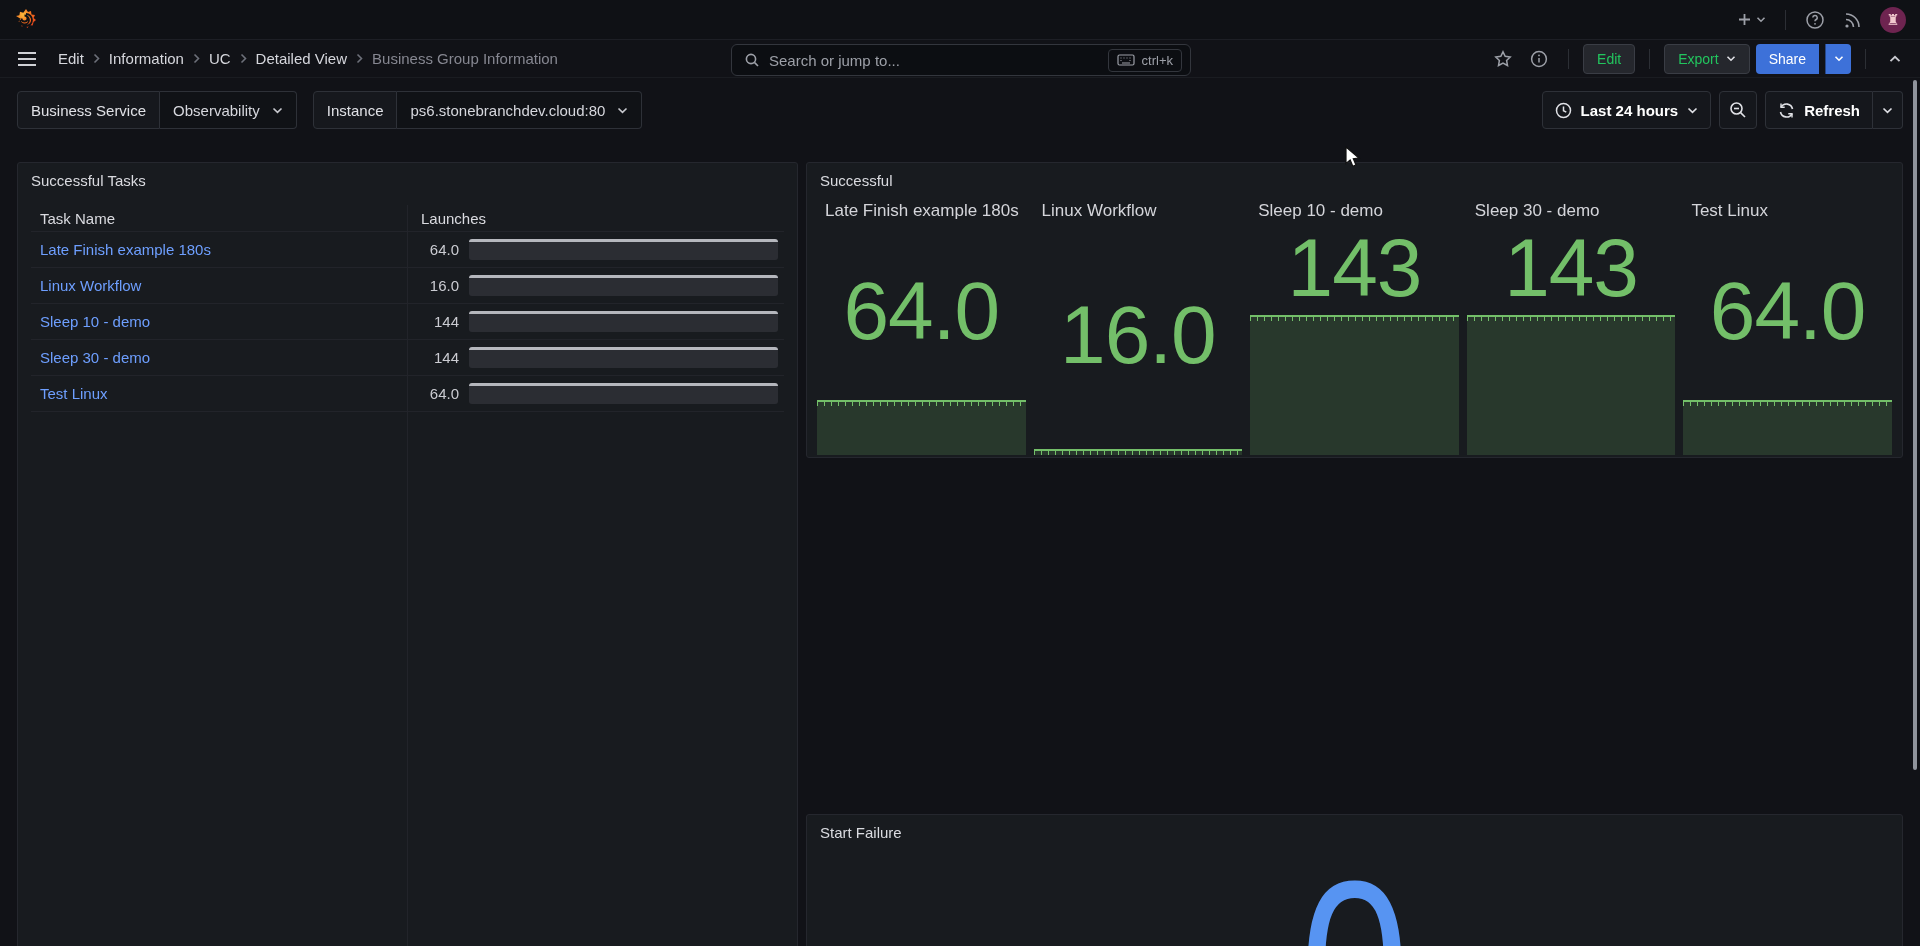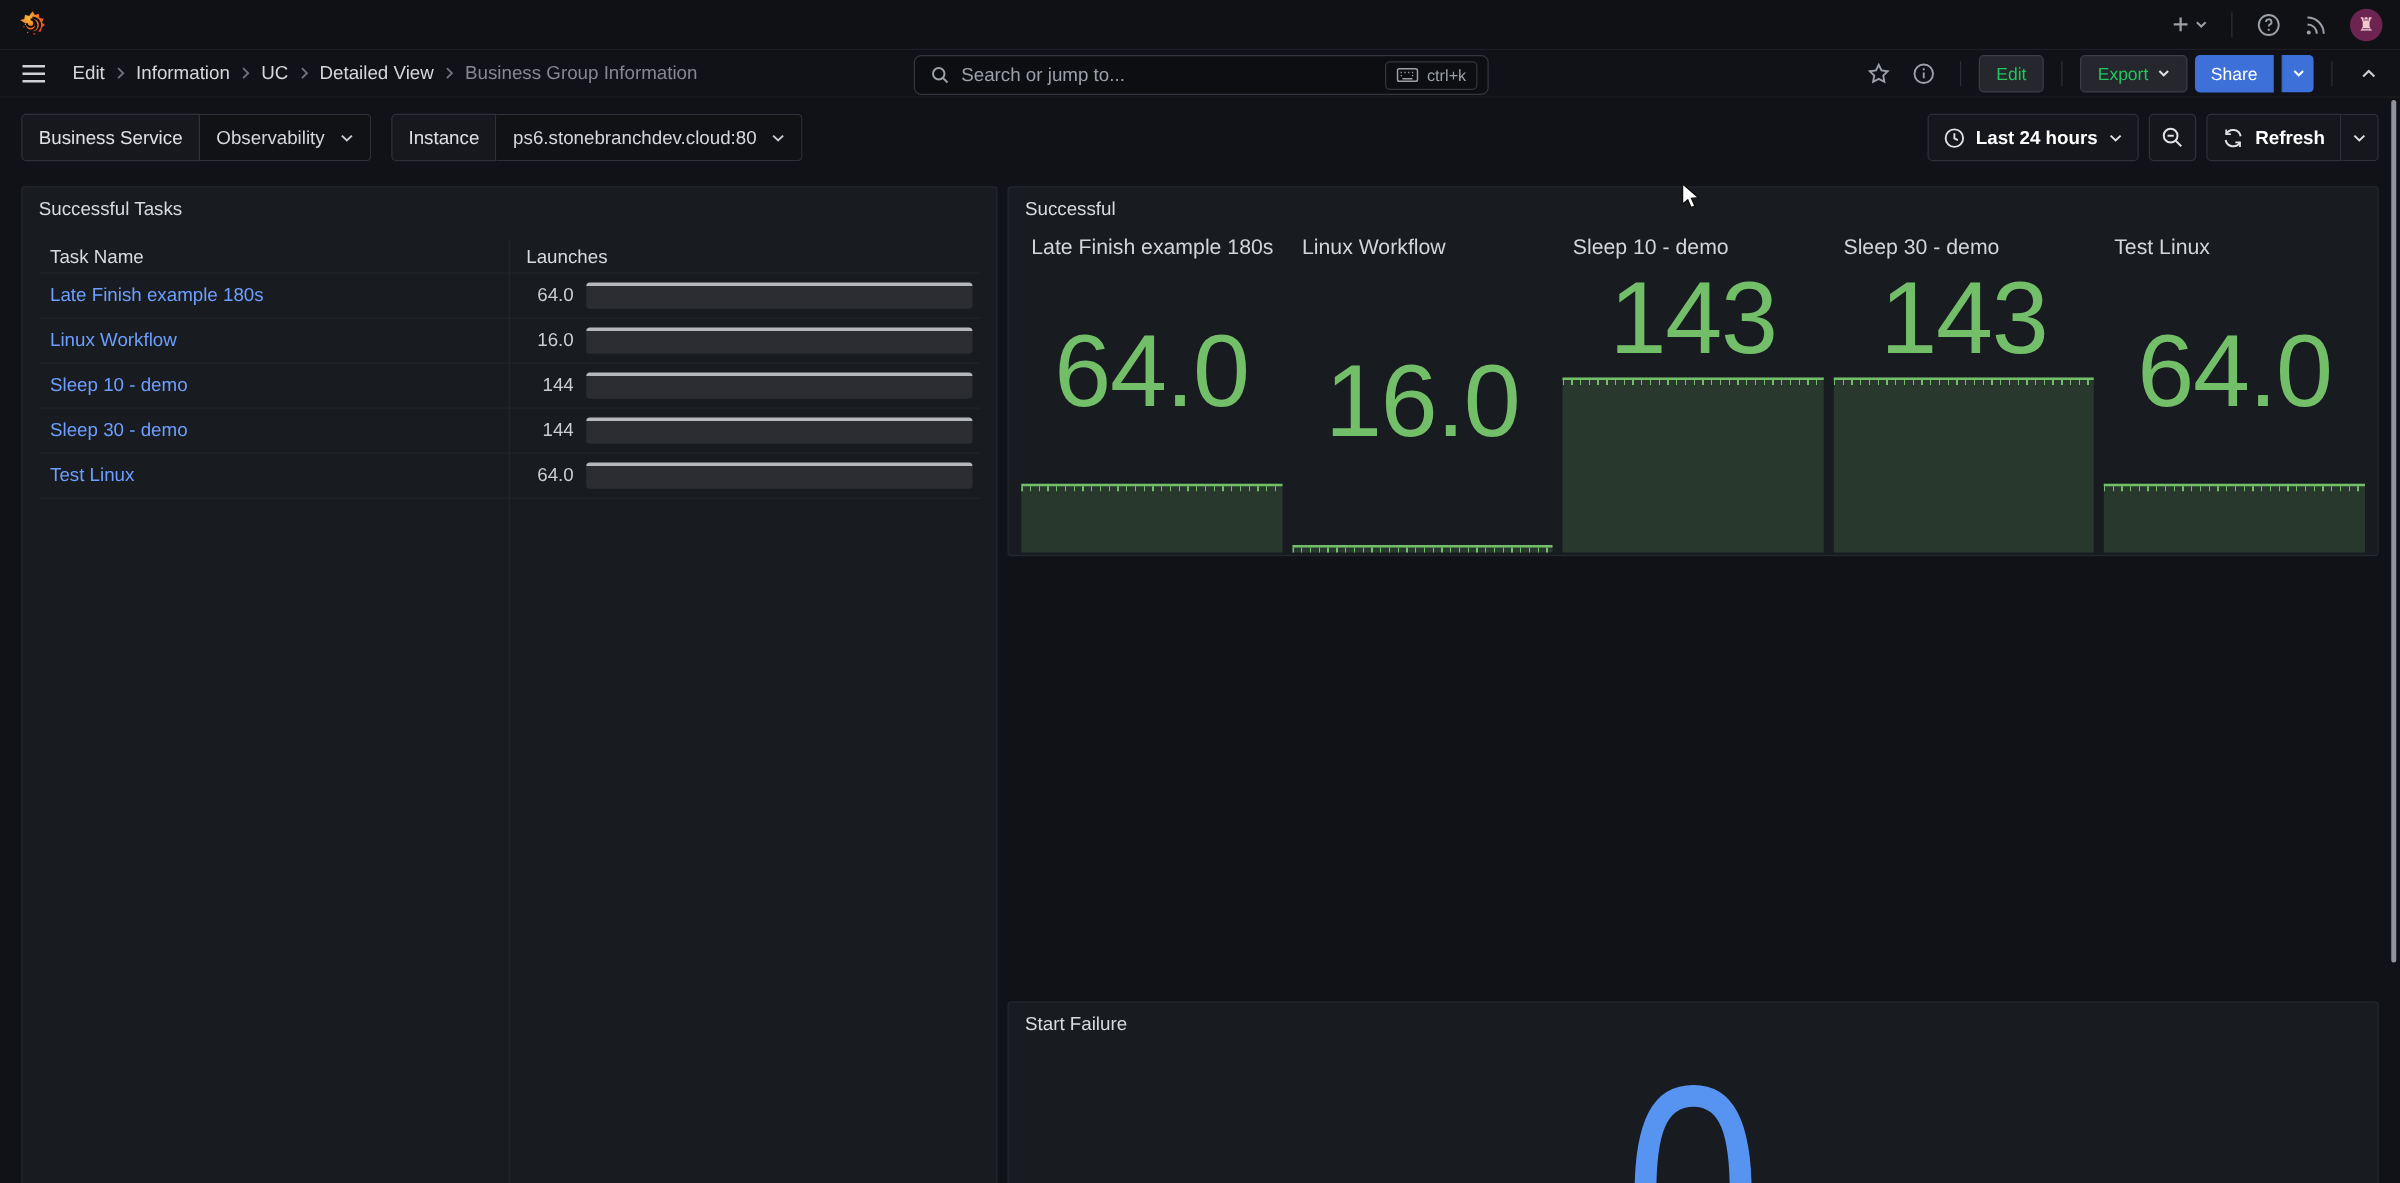--- a/index.html
+++ b/index.html
@@ -62,21 +62,21 @@
     border:1px solid var(--border);border-radius:4px;font-size:15px;font-weight:700;
     color:#ffffff;cursor:pointer;}
   .tbtn.sq{width:38px;padding:0;justify-content:center;}
   .refresh-group{display:flex;}
   .refresh-group .main{border-radius:4px 0 0 4px;}
   .refresh-group .caret{width:30px;height:38px;background:#15171c;border:1px solid var(--border);
     border-left:none;border-radius:0 4px 4px 0;display:flex;align-items:center;justify-content:center;
     color:#e0e1e6;cursor:pointer;}
 
   
-  .dashboard{position:absolute;top:140px;left:0;width:1920px;bottom:0;}
+  .dashboard{position:absolute;top:153px;left:0;width:1920px;bottom:0;}
   .panel{position:absolute;background:var(--panel);border:1px solid var(--pborder);border-radius:3px;}
   .panel-title{padding:9px 13px;font-size:15px;color:#dadbe0;cursor:pointer;width:max-content;}
   #panel-table{left:17px;top:9px;width:781px;height:820px;}
   #panel-successful{left:806px;top:9px;width:1097px;height:296px;overflow:hidden;}
   #panel-failed{left:806px;top:315px;width:1097px;height:337px;overflow:hidden;}
   #panel-start{left:806px;top:661px;width:1097px;height:290px;overflow:hidden;}
 
   
   .tbl{position:absolute;top:42px;left:13px;right:13px;bottom:6px;font-size:15px;}
   .tbl-divider{position:absolute;left:376px;top:0;bottom:0;border-left:1px solid var(--row);}

